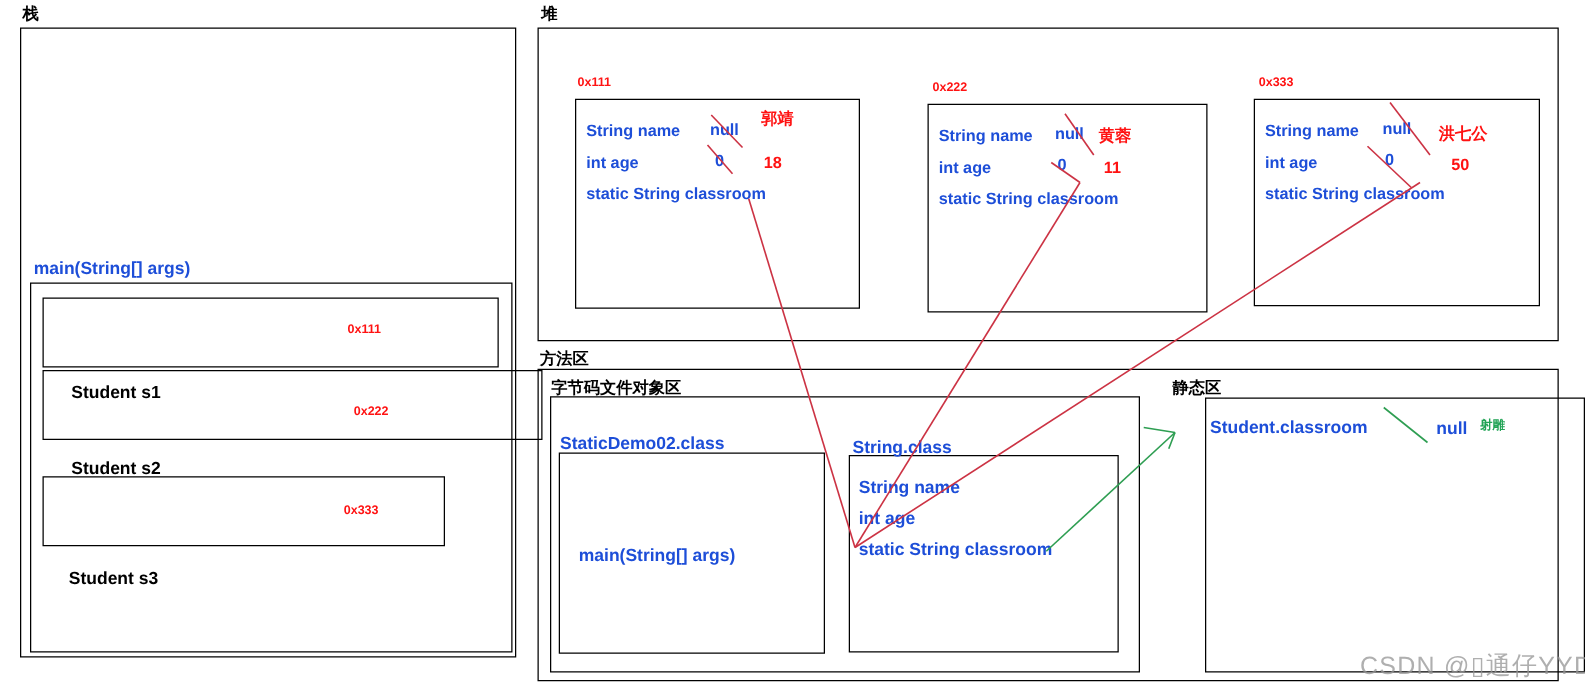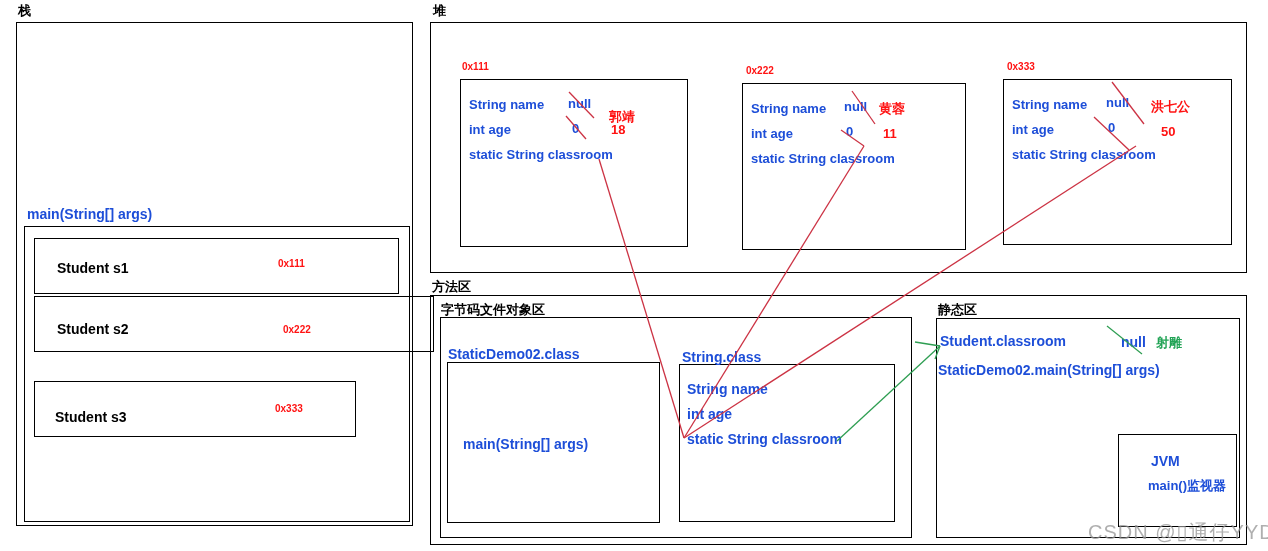--- a/index.html
+++ b/index.html
@@ -5,23 +5,23 @@
   html,body{margin:0;padding:0;background:#ffffff;}
   #canvas{
     position:relative;width:1268px;height:551px;background:#ffffff;overflow:hidden;
     font-family:"Liberation Sans","DejaVu Sans",sans-serif;
   }
   .box{position:absolute;border:1px solid #000;background:transparent;box-sizing:border-box;z-index:1;}
   .txt{position:absolute;white-space:nowrap;line-height:1;z-index:2;}
   .b{font-weight:bold;color:#1d4ed8;font-size:13px;}
   .sec{font-weight:bold;color:#000;font-size:13px;}
   .red{color:#ff1212;font-weight:bold;font-size:13px;}
-  .grn{color:#21a355;font-weight:bold;font-size:13px;}
+  .grn{color:#21a355;font-weight:bold;font-size:10px;}
   .addr{color:#ff1212;font-weight:bold;font-size:10px;}
-  .varname{font-weight:bold;font-size:14px;color:#000;}
+  .varname{font-weight:bold;font-size:14px;color:#000;margin-top:45px;}
   #overlay{position:absolute;left:0;top:0;z-index:5;pointer-events:none;}
   #watermark{
     position:absolute;left:1088px;top:519px;z-index:9;
     font-size:20px;color:rgba(148,148,148,0.75);font-weight:400;letter-spacing:1px;white-space:nowrap;
   }
 </style>
 </head>
 <body>
 
 <div id="canvas">
@@ -45,21 +45,21 @@
     <span class="txt addr" style="left:240px;top:22px">0x333</span>
   </div>
 
   <div class="txt sec" style="left:433px;top:4px">堆</div>
   <div class="box" style="left:430px;top:22px;width:817px;height:251px"></div>
 
   <div class="txt addr" style="left:462px;top:62px">0x111</div>
   <div class="box" style="left:460px;top:79px;width:228px;height:168px">
     <span class="txt b" style="left:8px;top:18px">String name</span>
     <span class="txt b" style="left:107px;top:17px">null</span>
-    <span class="txt red" style="left:148px;top:30px">郭靖</span>
+    <span class="txt red" style="left:148px;top:8px">郭靖</span>
     <span class="txt b" style="left:8px;top:43px">int age</span>
     <span class="txt b" style="left:111px;top:42px">0</span>
     <span class="txt red" style="left:150px;top:43px">18</span>
     <span class="txt b" style="left:8px;top:68px">static String classroom</span>
   </div>
 
   <div class="txt addr" style="left:746px;top:66px">0x222</div>
   <div class="box" style="left:742px;top:83px;width:224px;height:167px">
     <span class="txt b" style="left:8px;top:18px">String name</span>
     <span class="txt b" style="left:101px;top:16px">null</span>
@@ -93,31 +93,26 @@
   </div>
 
   <div class="txt b" style="left:682px;top:350px;font-size:14px">String.class</div>
   <div class="box" style="left:679px;top:364px;width:216px;height:158px">
     <span class="txt b" style="left:7px;top:17px;font-size:14px">String name</span>
     <span class="txt b" style="left:7px;top:42px;font-size:14px">int age</span>
     <span class="txt b" style="left:7px;top:67px;font-size:14px">static String classroom</span>
   </div>
 
   <div class="txt sec" style="left:938px;top:303px">静态区</div>
-  <div class="box" style="left:936px;top:318px;width:304px;height:220px">
+  <div class="box" style="left:964px;top:318px;width:304px;height:220px">
     <span class="txt b" style="left:3px;top:15px;font-size:14px">Student.classroom</span>
     <span class="txt b" style="left:184px;top:16px;font-size:14px">null</span>
     <span class="txt grn" style="left:219px;top:17px">射雕</span>
-    <span class="txt b" style="left:1px;top:44px;font-size:14px">StaticDemo02.main(String[] args)</span>
   </div>
 
-  <div class="box" style="left:1118px;top:434px;width:119px;height:93px">
-    <span class="txt b" style="left:32px;top:19px;font-size:14px">JVM</span>
-    <span class="txt b" style="left:29px;top:44px">main()监视器</span>
-  </div>
 
   <svg id="overlay" width="1268" height="551" viewBox="0 0 1268 551">
 
     <line x1="569" y1="92" x2="594" y2="118" stroke="#cc3344" stroke-width="1.3"></line>
     <line x1="566" y1="116" x2="586" y2="139" stroke="#cc3344" stroke-width="1.3"></line>
     <line x1="852" y1="91" x2="875" y2="124" stroke="#cc3344" stroke-width="1.3"></line>
     <line x1="841" y1="130" x2="864" y2="146" stroke="#cc3344" stroke-width="1.3"></line>
     <line x1="1112" y1="82" x2="1144" y2="124" stroke="#cc3344" stroke-width="1.3"></line>
     <line x1="1094" y1="117" x2="1129" y2="150" stroke="#cc3344" stroke-width="1.3"></line>
 

